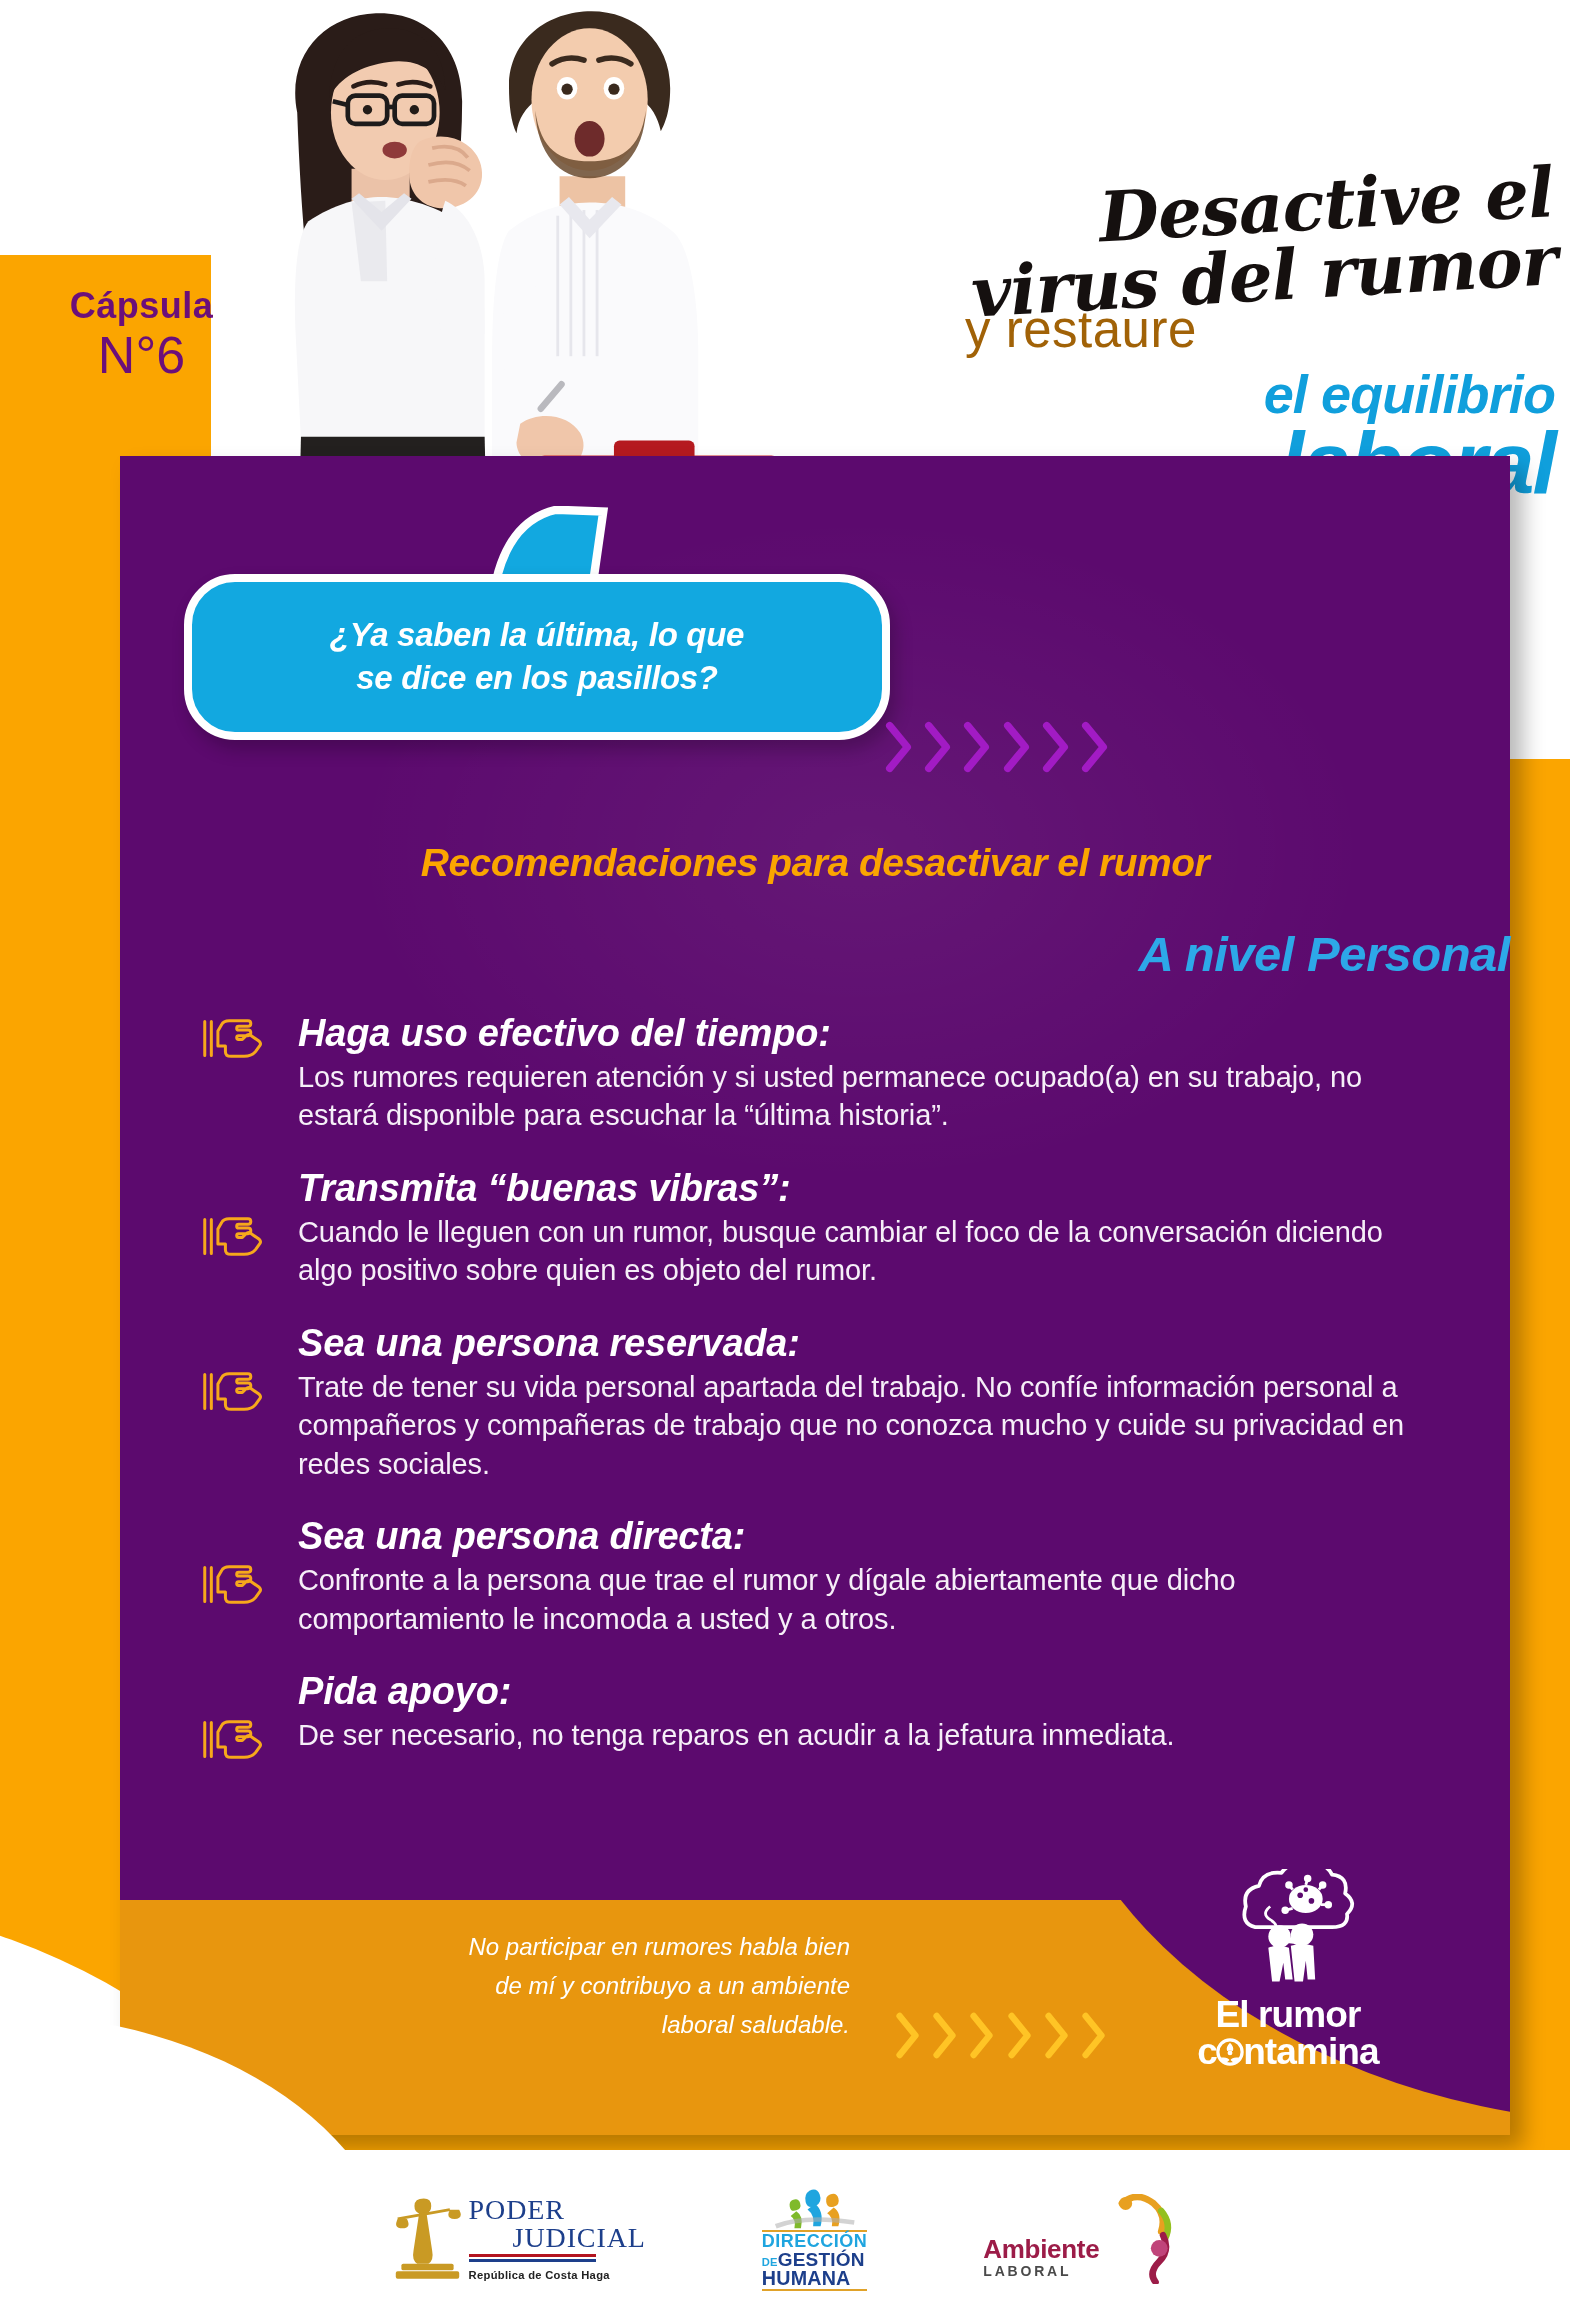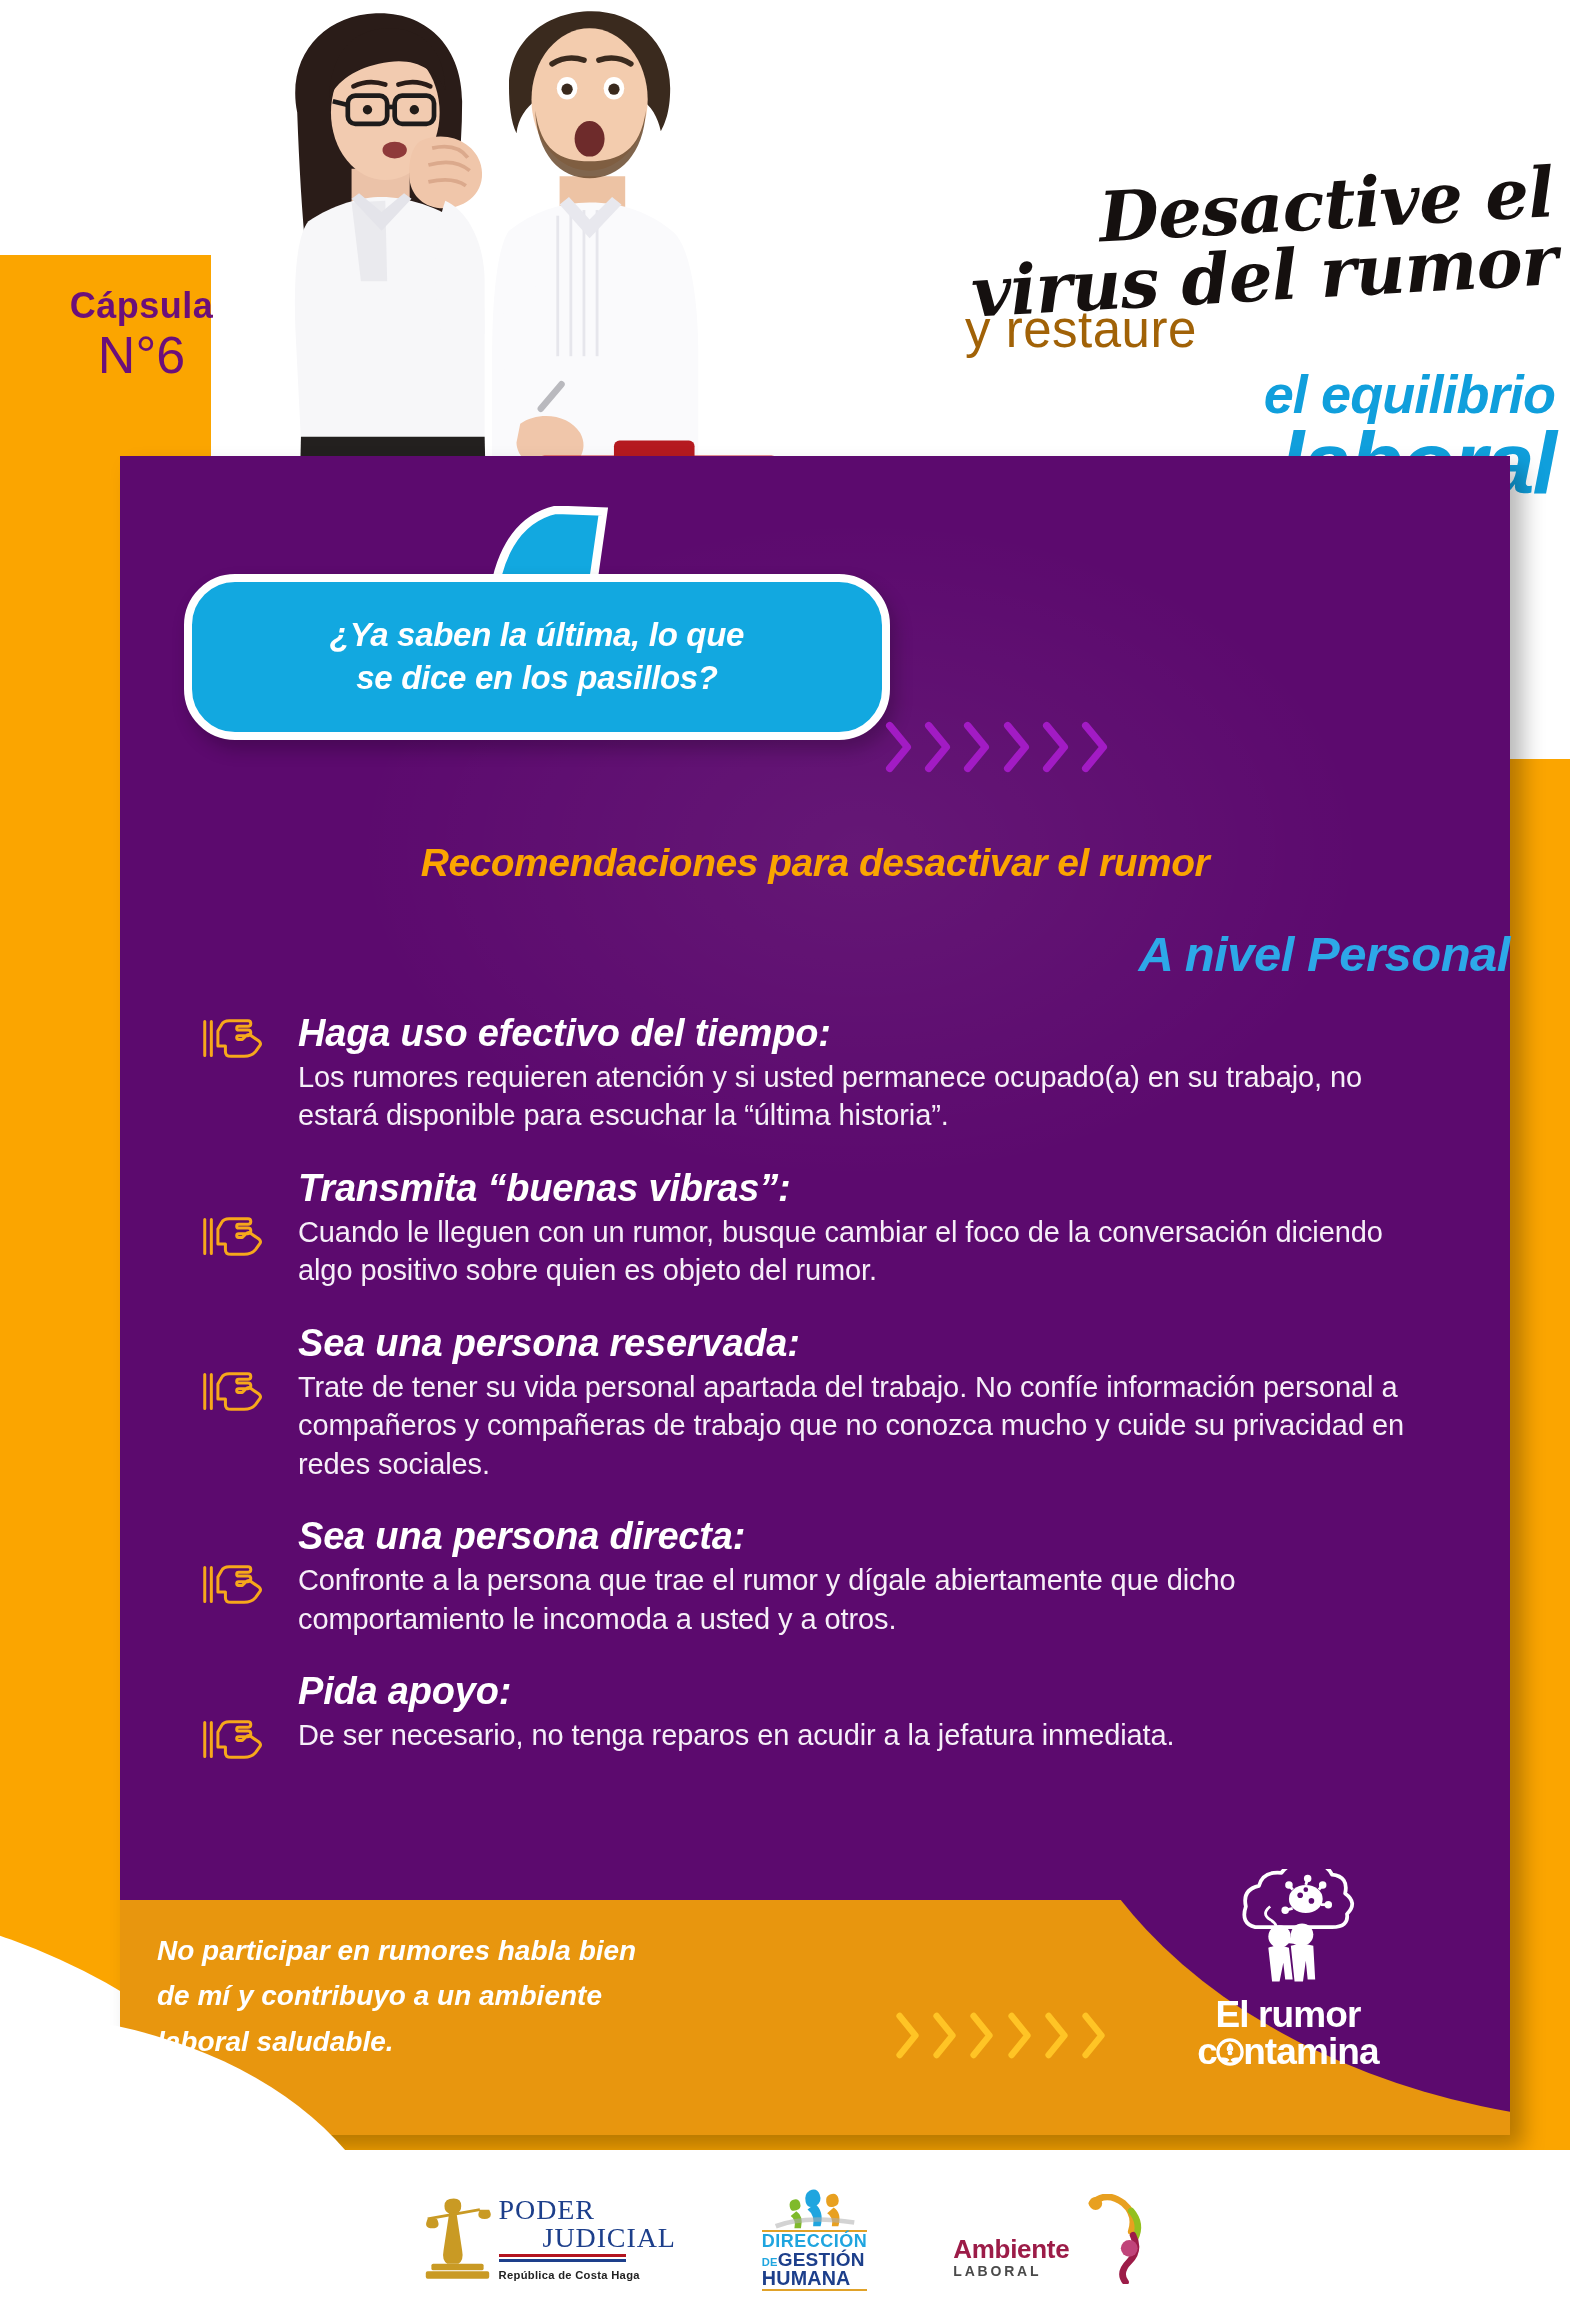--- a/index.html
+++ b/index.html
@@ -250,25 +250,26 @@
     right:-150px; top:-215px;
     width:618px; height:440px;
     background:#5C0A6E;
     border-bottom-left-radius:618px 440px;
   }
   .pledge{
     position:absolute;
     left:157px; top:1928px;
     width:693px;
     color:#ffffff;
-    font-size:28px;
-    font-style:italic;
-    font-weight:700;
+    font-size:24px;
+    font-style:italic;
+    font-weight:400;
     line-height:1.62;
     z-index:8;
+    text-align:right;
   }
 
   
   .rumor-logo{
     position:absolute;
     left:1185px; top:1869px;
     width:206px;
     text-align:center;
     z-index:9;
   }
@@ -282,21 +283,21 @@
   }
 
   
   .logos{
     position:absolute;
     left:0; top:2178px;
     width:1570px; height:122px;
     display:flex;
     align-items:center;
     justify-content:center;
-    gap:86px;
+    gap:116px;
     z-index:10;
   }
   .logo-unit{display:flex;align-items:center;}
 
   .pj-text{margin-left:5.6px;}
   .pj-text .pj1{
     font-family:"Liberation Serif", serif;
     font-size:28px;letter-spacing:0.9px;color:#1D3F8B;line-height:.98;display:block;font-weight:400;
   }
   .pj-text .pj2{

